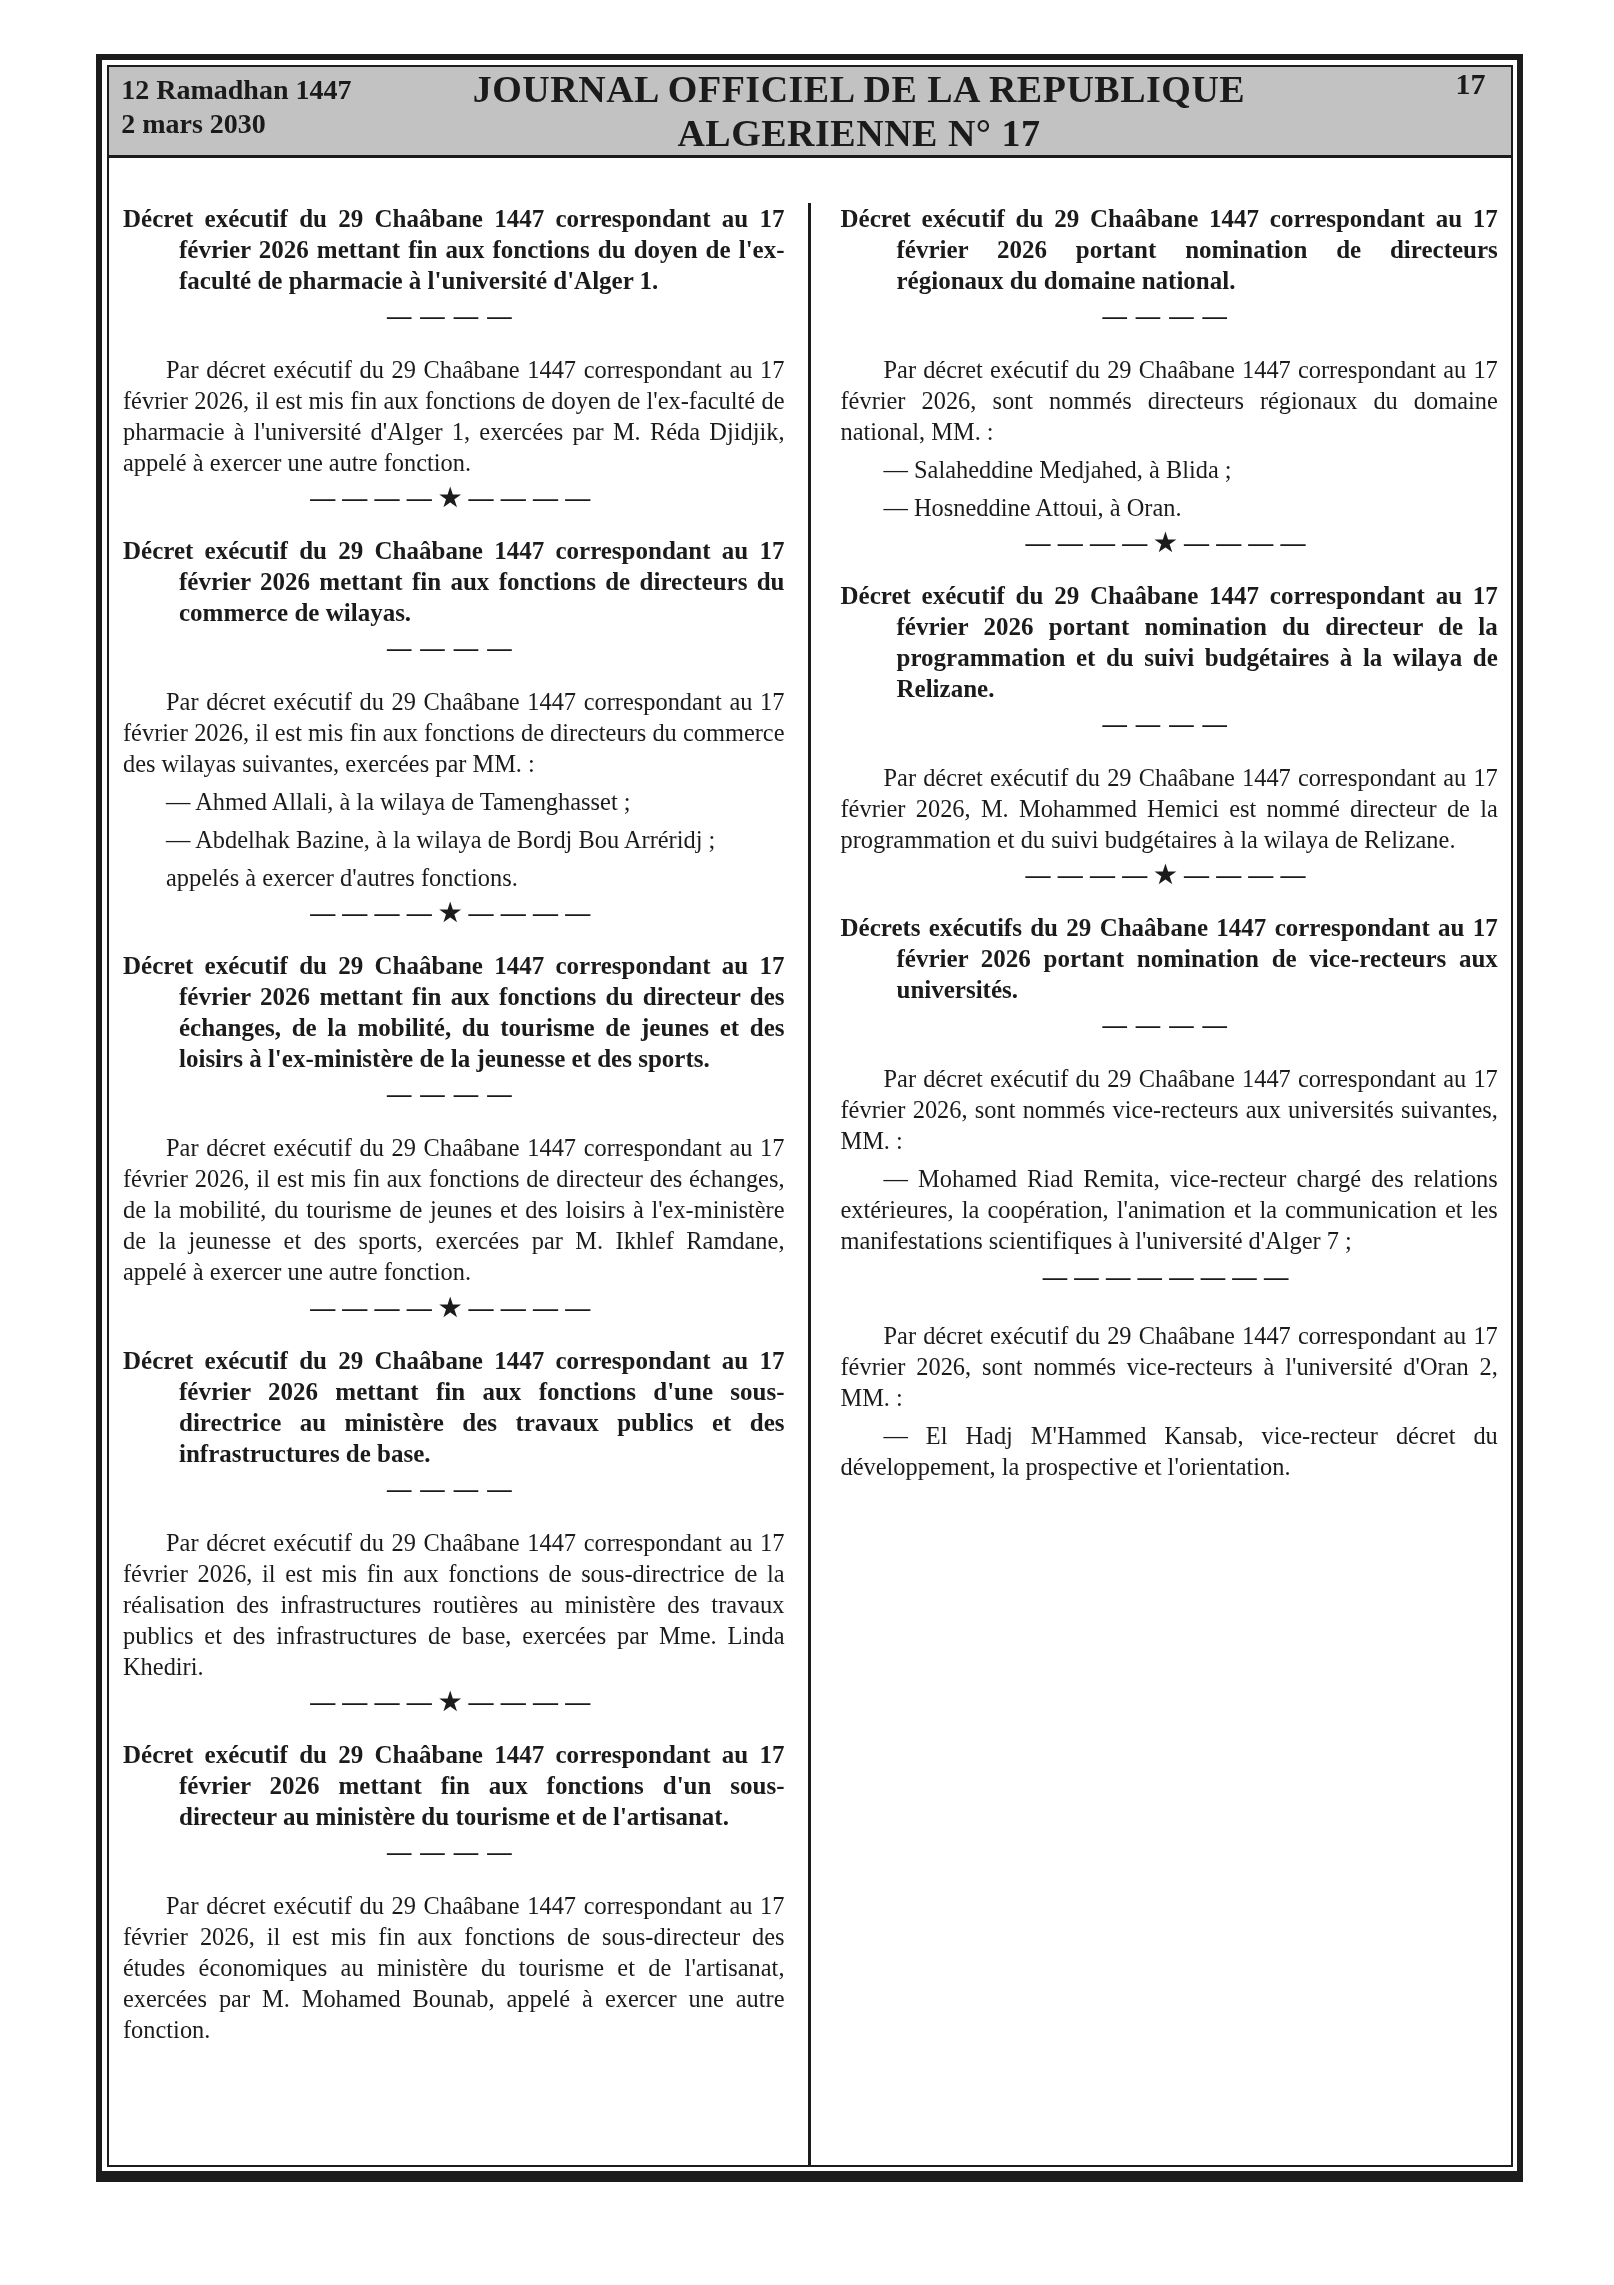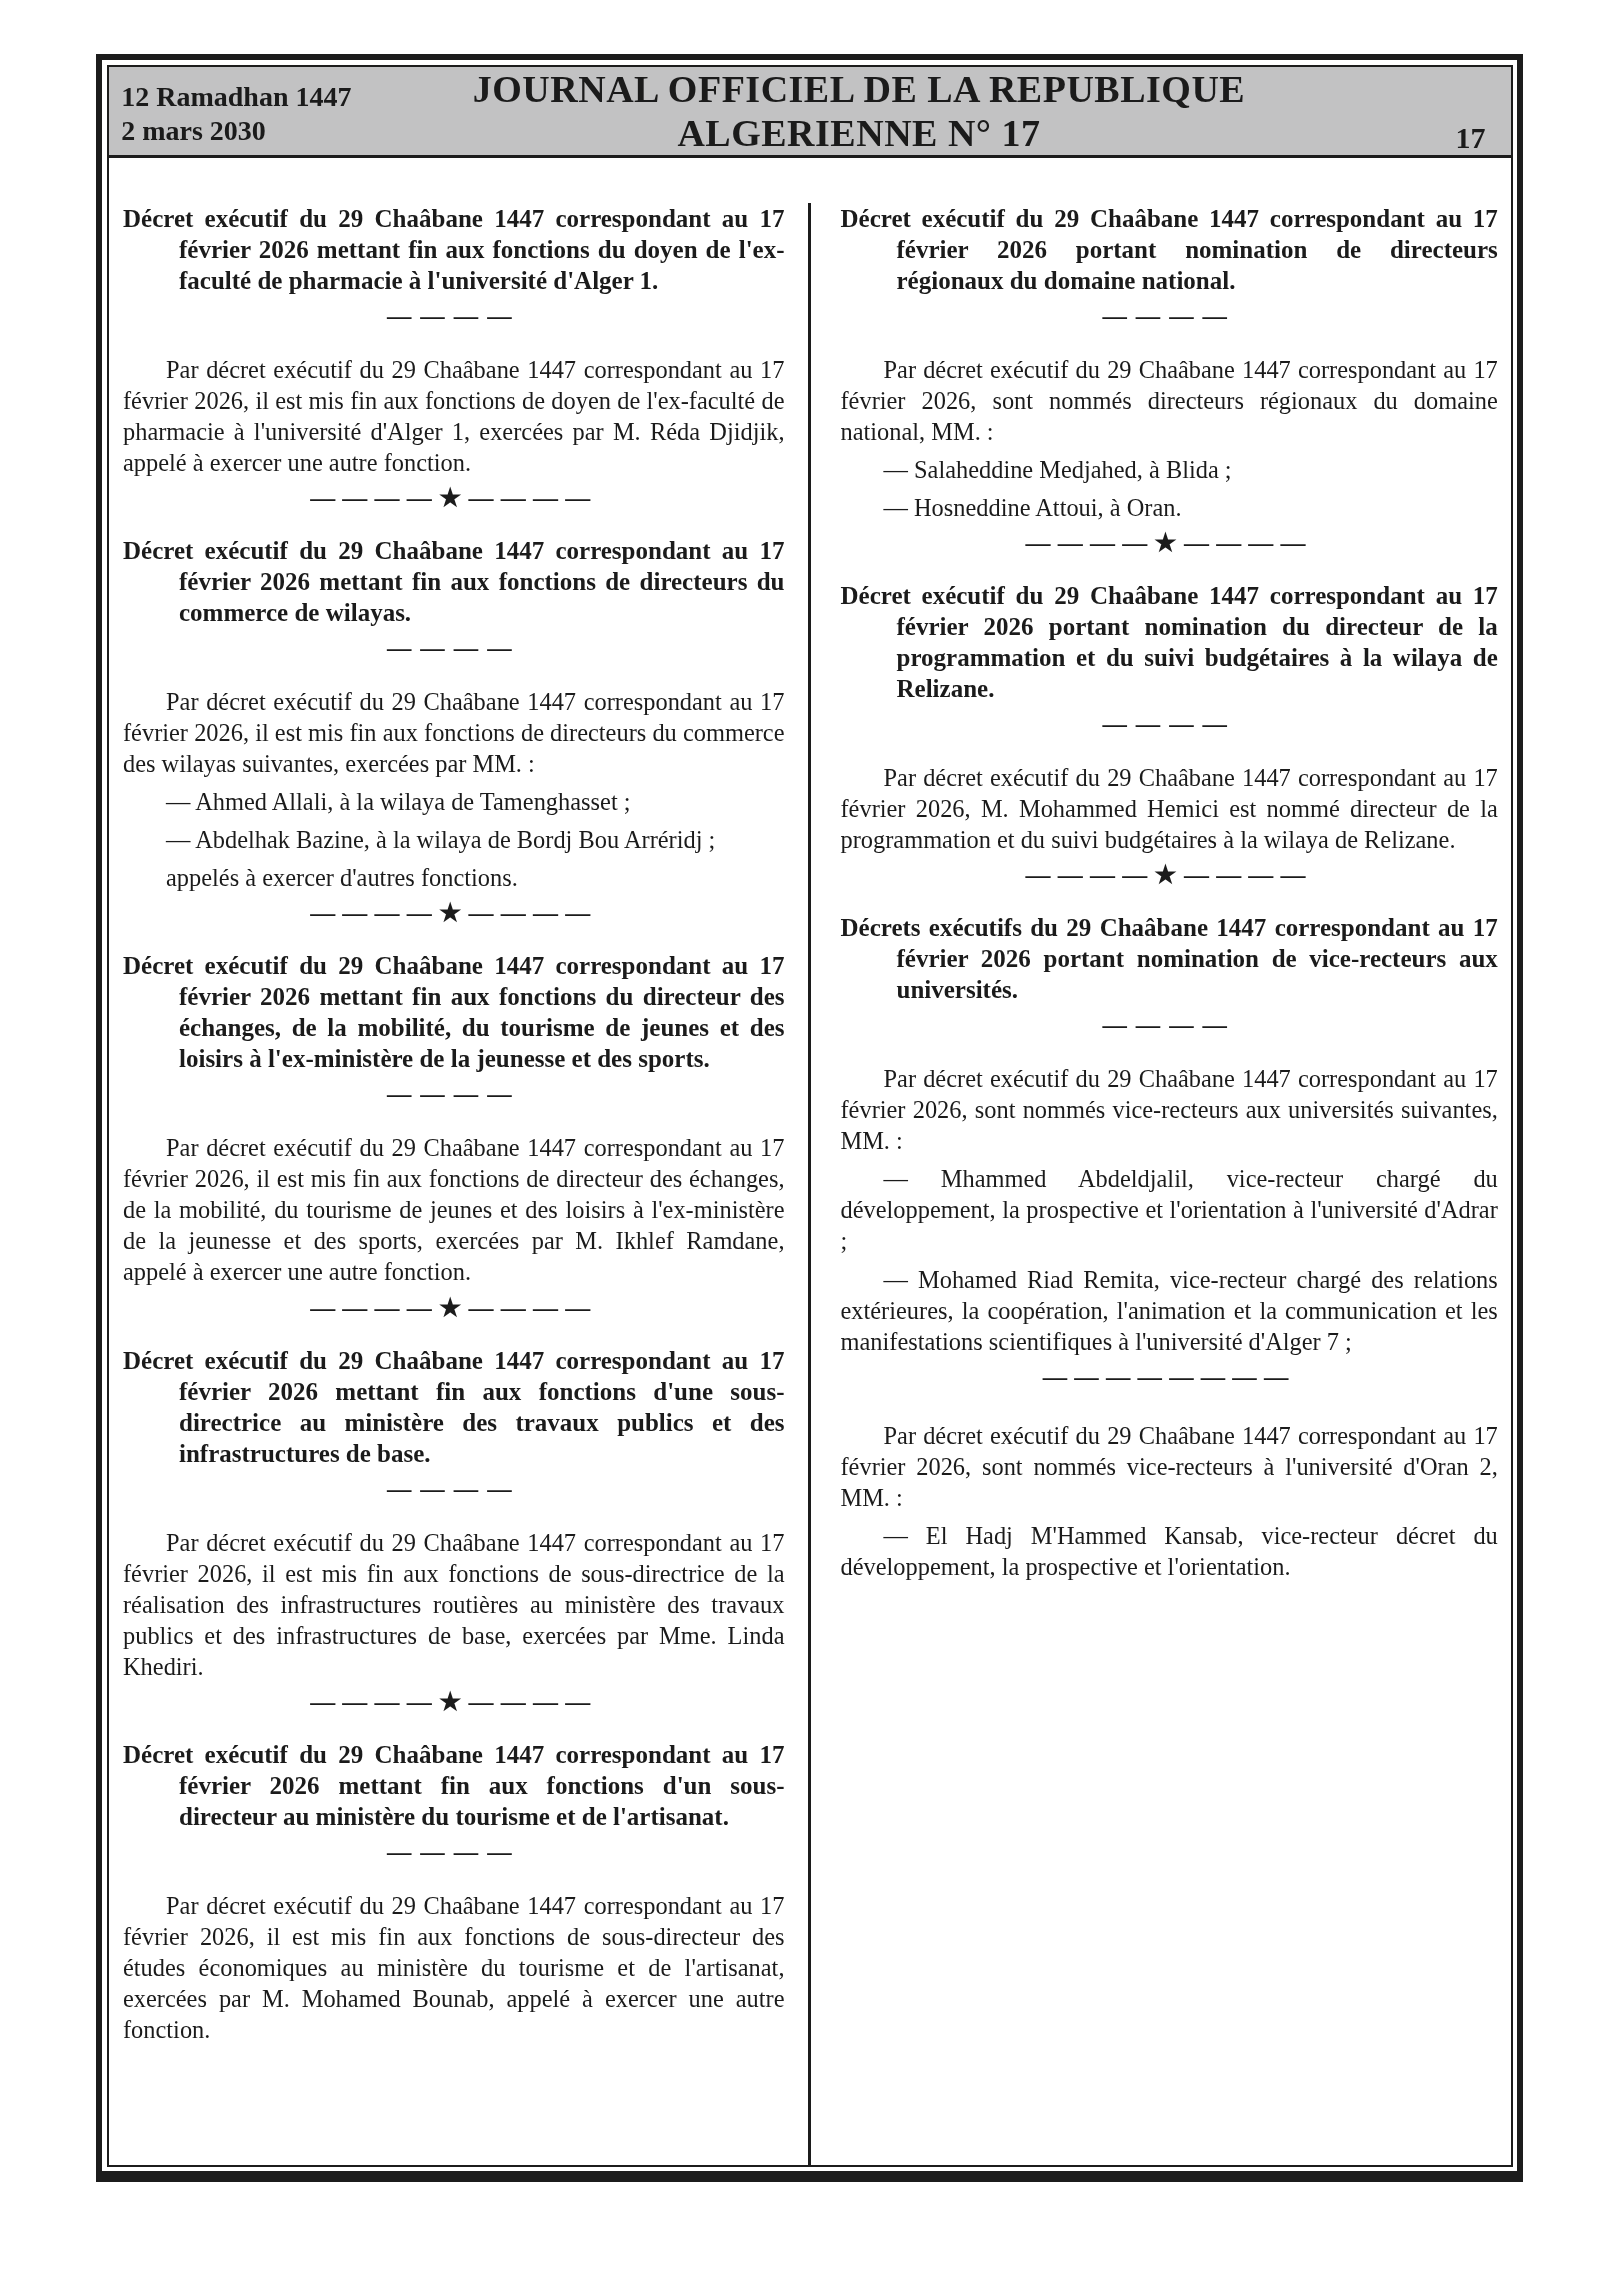--- a/index.html
+++ b/index.html
@@ -13,21 +13,21 @@
     box-sizing:border-box; border:6.3px solid #1c1c1c; border-bottom-width:11.8px;
     padding:4.5px; background:#ffffff;
   }
   .inner {
     box-sizing:border-box; border:2.7px solid #1c1c1c; height:100%;
     display:flex; flex-direction:column; overflow:hidden;
   }
   .header {
     flex:0 0 88px; height:88px; background:#c2c2c3;
     border-bottom:3.6px solid #1c1c1c; position:relative;
-    display:flex; align-items:flex-end; box-sizing:content-box;
+    display:flex; align-items:flex-start; box-sizing:content-box;
   }
   .dates {
     padding:6.3px 0 6.3px 12.7px; display:flex; flex-direction:column;
     justify-content:space-between; font-weight:700; font-size:28px; line-height:34px;
     z-index:2;
   }
   .jtitle {
     position:absolute; left:235px; right:136px; top:0; bottom:0;
     display:flex; align-items:center; justify-content:center;
     font-weight:700; font-size:38px; letter-spacing:0.5px; text-align:center;
@@ -113,21 +113,20 @@
             <div class="blk item">— Salaheddine Medjahed, à Blida ;</div>
             <div class="blk item">— Hosneddine Attoui, à Oran.</div>
             <div class="blk starsep">————★————</div>
             <div class="blk title">Décret exécutif du 29 Chaâbane 1447 correspondant au 17 février 2026 portant nomination du directeur de la programmation et du suivi budgétaires à la wilaya de Relizane.</div>
             <div class="blk sep">————</div>
             <div class="blk para">Par décret exécutif du 29 Chaâbane 1447 correspondant au 17 février 2026, M. Mohammed Hemici est nommé directeur de la programmation et du suivi budgétaires à la wilaya de Relizane.</div>
             <div class="blk starsep">————★————</div>
             <div class="blk title">Décrets exécutifs du 29 Chaâbane 1447 correspondant au 17 février 2026 portant nomination de vice-recteurs aux universités.</div>
             <div class="blk sep">————</div>
             <div class="blk para">Par décret exécutif du 29 Chaâbane 1447 correspondant au 17 février 2026, sont nommés vice-recteurs aux universités suivantes, MM. :</div>
-            <div class="blk item">— Mhammed Abdeldjalil, vice-recteur chargé du développement, la prospective et l'orientation à l'université d'Adrar ;</div>
             <div class="blk item">— Mohamed Riad Remita, vice-recteur chargé des relations extérieures, la coopération, l'animation et la communication et les manifestations scientifiques à l'université d'Alger 7 ;</div>
             <div class="blk longsep">————————</div>
             <div class="blk para">Par décret exécutif du 29 Chaâbane 1447 correspondant au 17 février 2026, sont nommés vice-recteurs à l'université d'Oran 2, MM. :</div>
             <div class="blk item">— El Hadj M'Hammed Kansab, vice-recteur décret du développement, la prospective et l'orientation.</div>
           </div>
       </div>
 
     </div>
   </div>
 </div>

